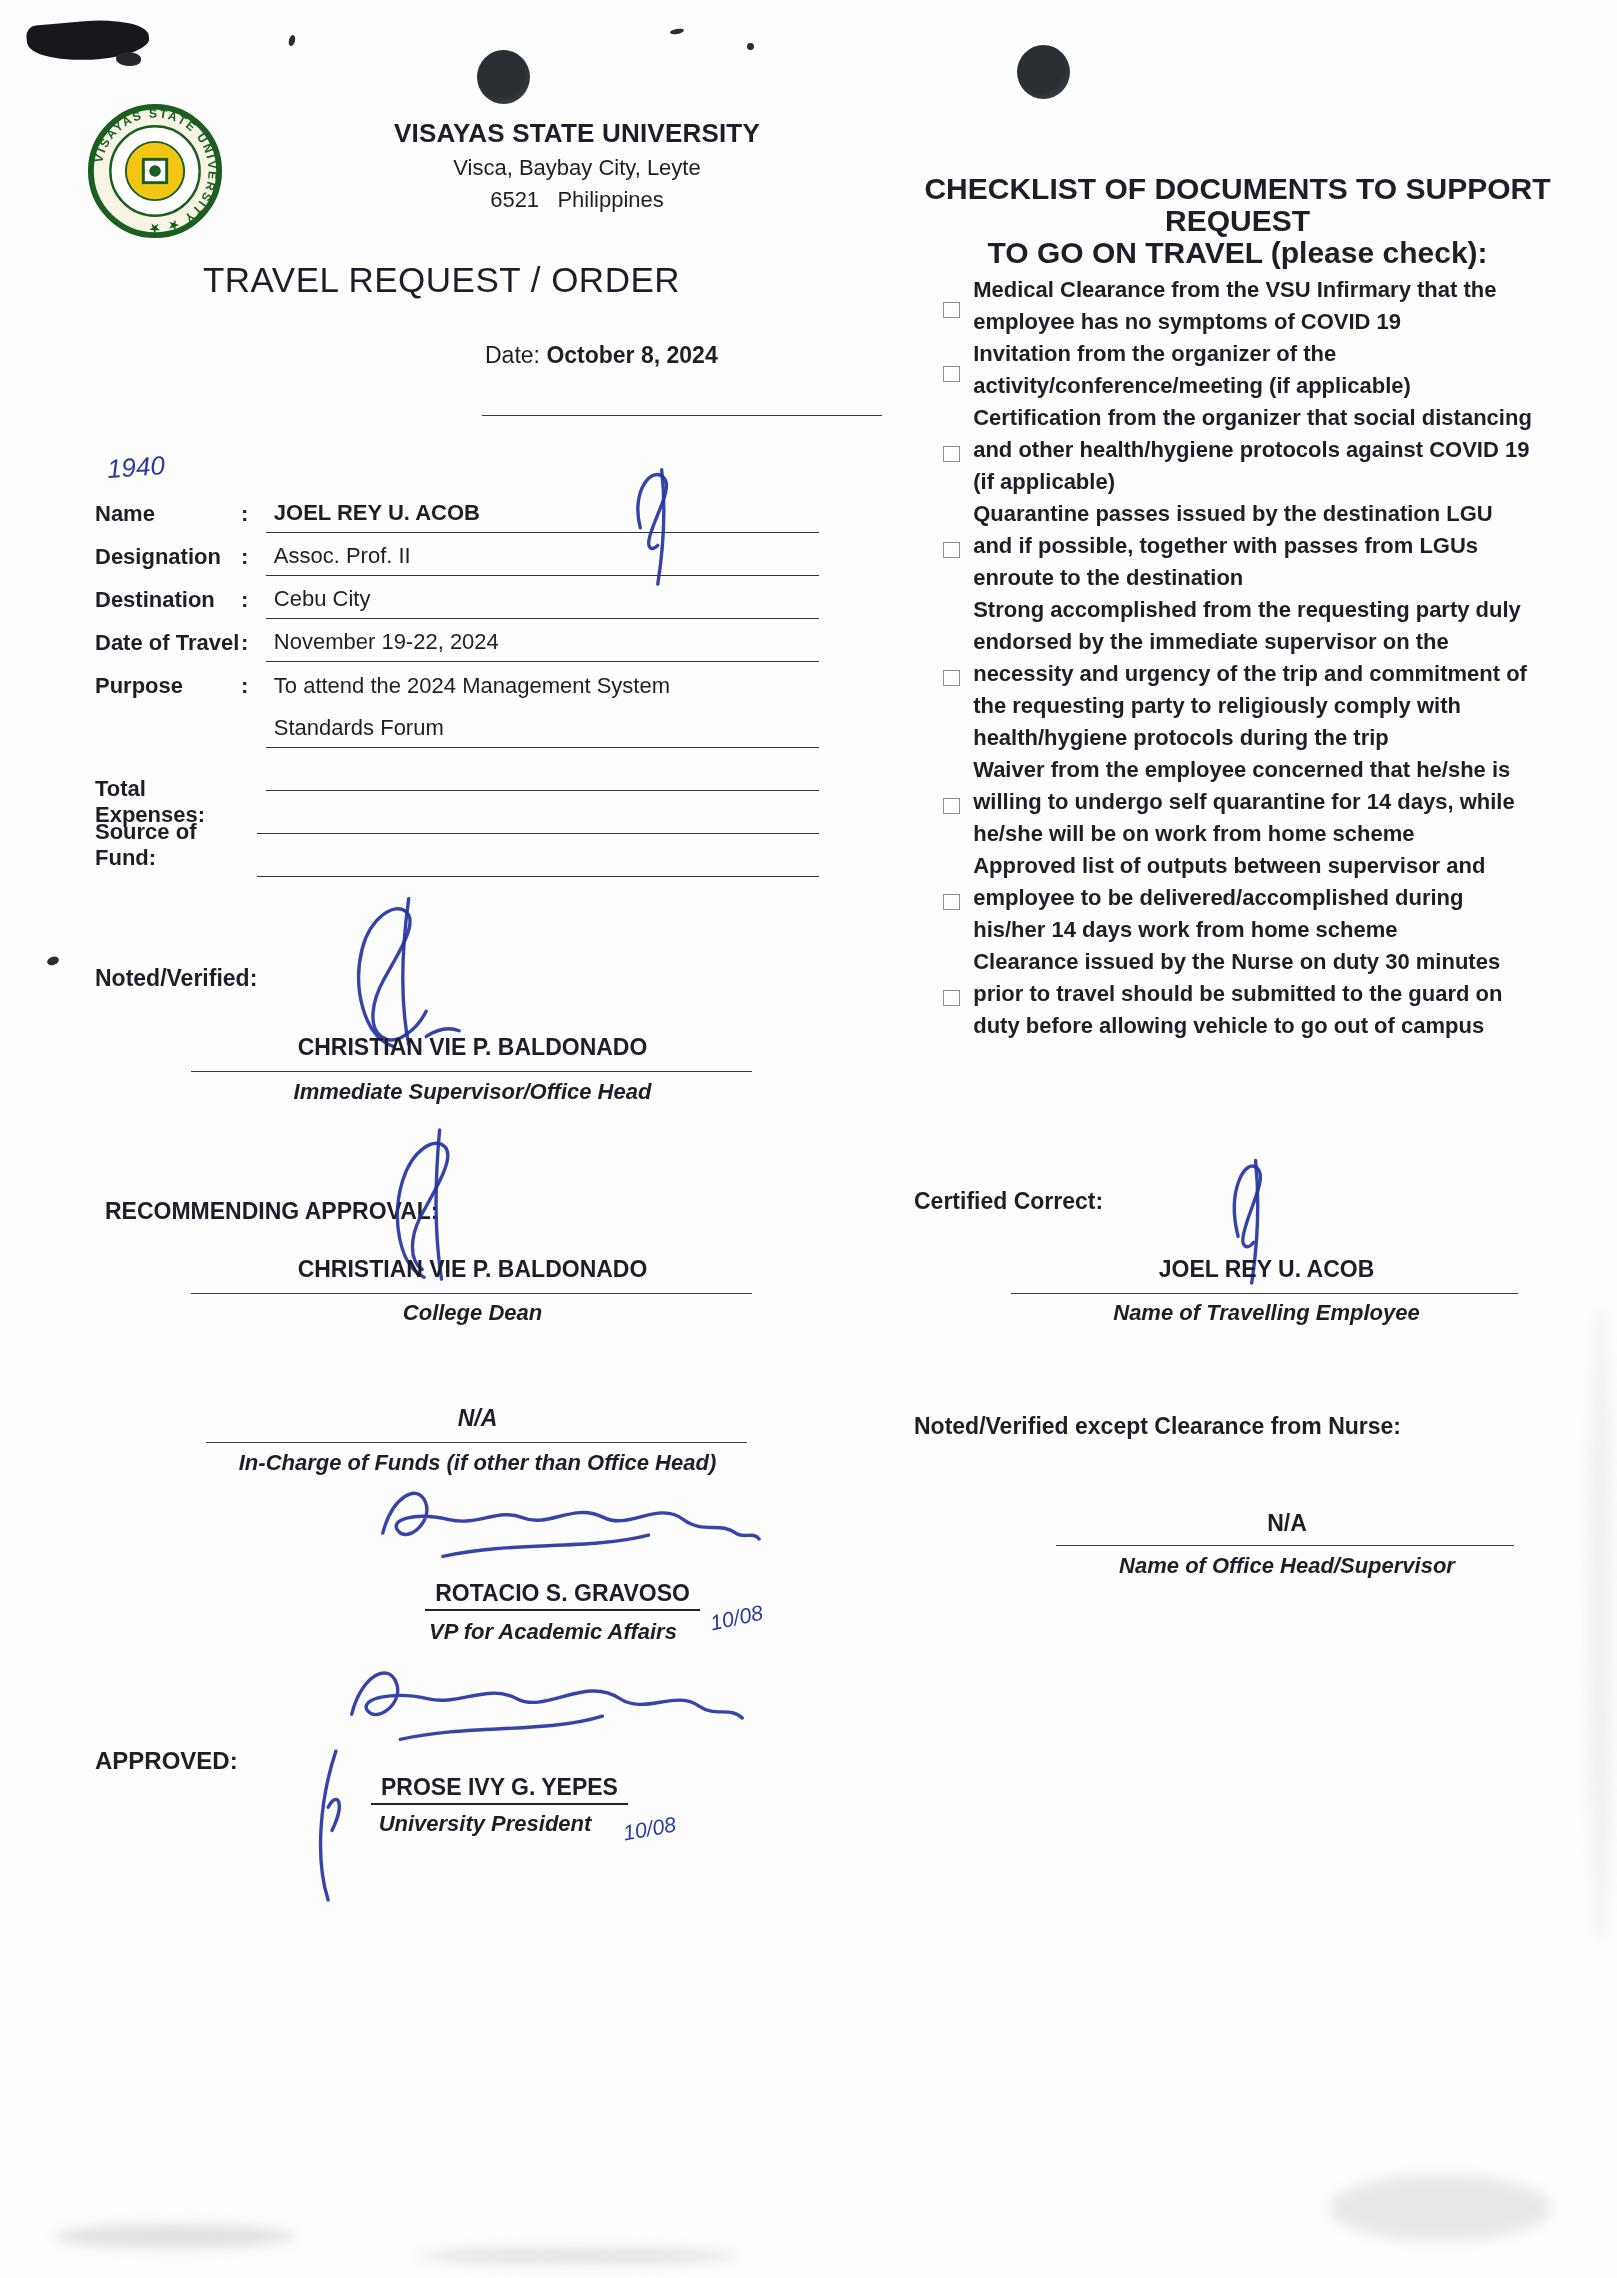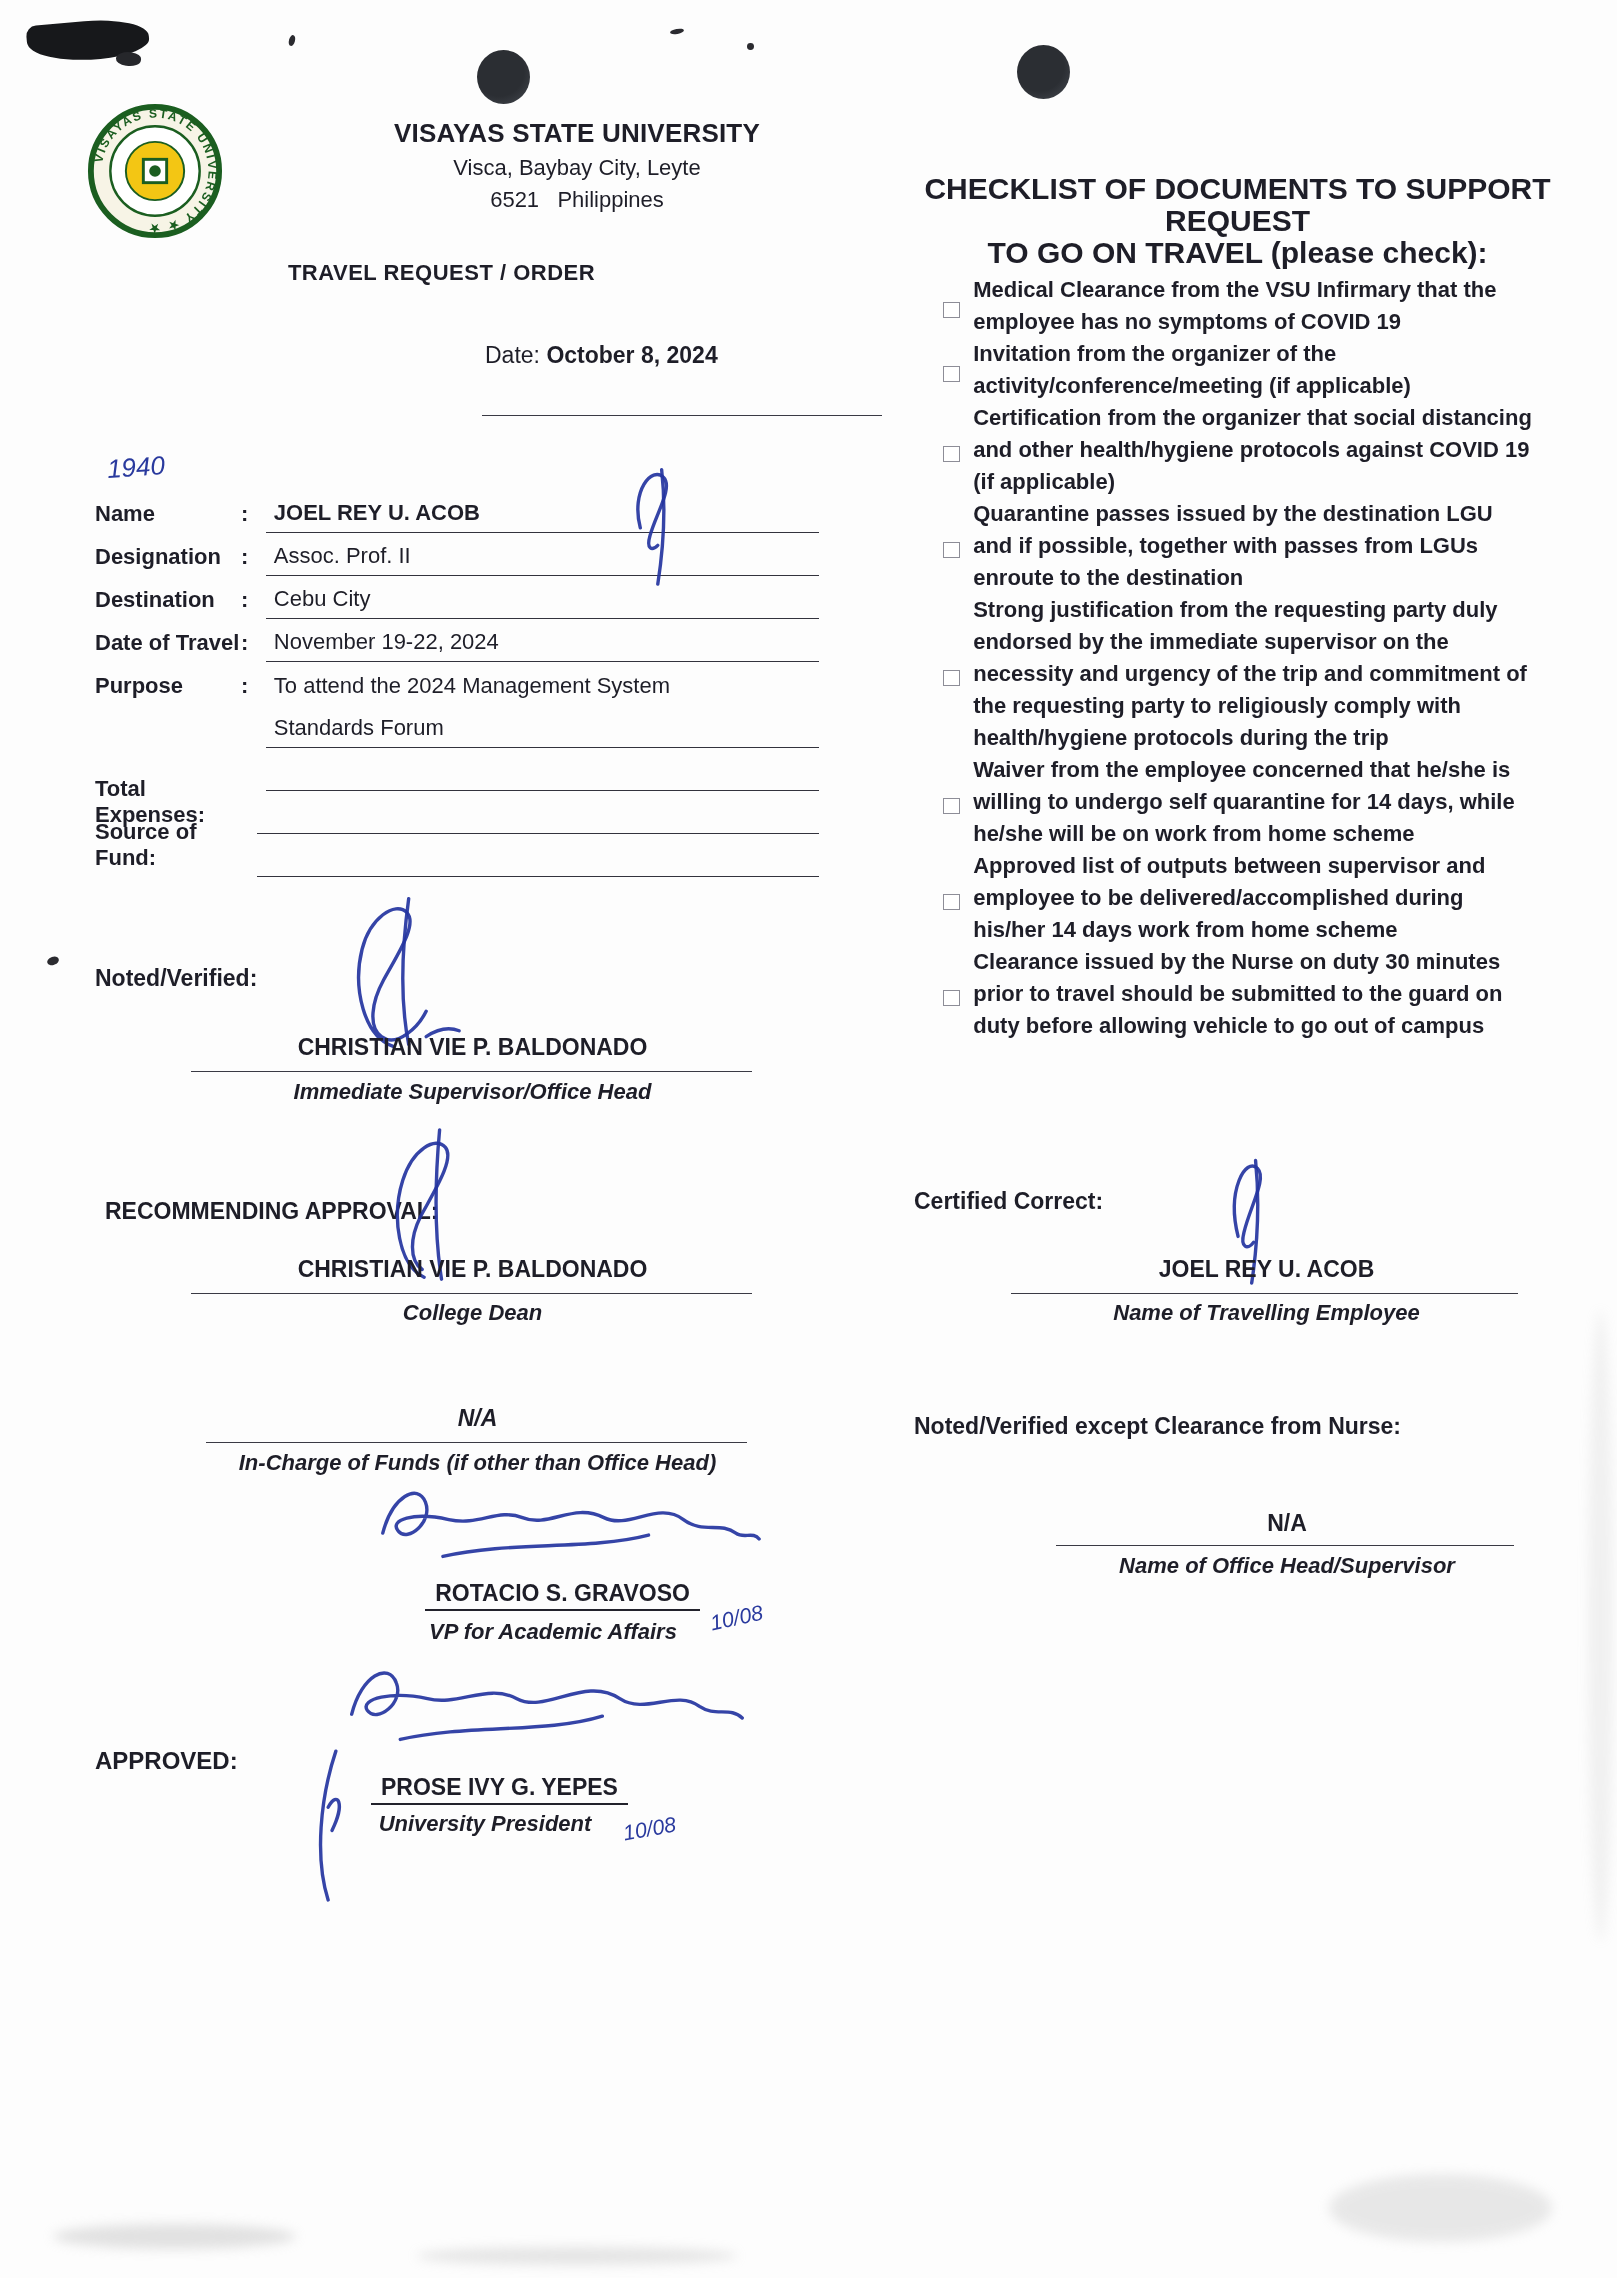--- a/index.html
+++ b/index.html
@@ -19,21 +19,21 @@
   .rule{position:absolute;border-top:1.9px solid #3a3a44;height:0;}
   
   .smudge{position:absolute;left:27px;top:21.3px;width:122px;height:39px;background:#17181b;border-radius:11.6px 58% 46% 66%;transform:rotate(-5deg);}
   .smudge2{position:absolute;left:116px;top:52px;width:25px;height:13.6px;background:#26272b;border-radius:60% 40% 55% 45%;transform:rotate(8deg);}
   .speck{position:absolute;background:#2b2b30;border-radius:50%;}
   .hole{position:absolute;width:53px;height:54px;border-radius:50%;background:radial-gradient(circle at 42% 40%, #2b2e33 55%, #474b52 100%);}
   .blur{position:absolute;background:#b8b8b8;border-radius:50%;filter:blur(5.8px);}
   
   .uni-name{font-size:26px;font-weight:700;letter-spacing:0.2px;margin-top:26px;}
   .uni-addr{font-size:22px;margin-top:5.8px;}
-  .doc-title{font-size:22px;font-weight:700;letter-spacing:0.5px;}
+  .doc-title{font-size:35px;font-weight:400;letter-spacing:0.5px;}
   .date-line{font-size:23px;}
   
   .form{position:absolute;left:95px;top:490px;width:724px;font-size:22px;}
   .frow{display:flex;align-items:flex-end;height:43px;}
   .flabel{width:146px;font-weight:700;padding-bottom:5.8px;}
   .flabel.wide{width:162px;}
   .fcolon{width:25px;font-weight:700;padding-bottom:5.8px;}
   .fvalue{flex:1;border-bottom:1.9px solid #33333d;padding:0 0 5.8px 7.8px;}
   .fvalue.noline{border-bottom:none;}
   .sigline{position:absolute;font-size:23px;text-align:center;}
@@ -208,21 +208,21 @@
     <div class="citem">
       <div class="cbox"></div>
       <div class="ctext">Certification from the organizer that social distancing and other health/hygiene protocols against COVID 19 (if applicable)</div>
     </div>
     <div class="citem">
       <div class="cbox"></div>
       <div class="ctext">Quarantine passes issued by the destination LGU and if possible, together with passes from LGUs enroute to the destination</div>
     </div>
     <div class="citem">
       <div class="cbox"></div>
-      <div class="ctext">Strong justification from the requesting party duly endorsed by the immediate supervisor on the necessity and urgency of the trip and commitment of the requesting party to religiously comply with health/hygiene protocols during the trip</div>
+      <div class="ctext">Strong accomplished from the requesting party duly endorsed by the immediate supervisor on the necessity and urgency of the trip and commitment of the requesting party to religiously comply with health/hygiene protocols during the trip</div>
     </div>
     <div class="citem">
       <div class="cbox"></div>
       <div class="ctext">Waiver from the employee concerned that he/she is willing to undergo self quarantine for 14 days, while he/she will be on work from home scheme</div>
     </div>
     <div class="citem">
       <div class="cbox"></div>
       <div class="ctext">Approved list of outputs between supervisor and employee to be delivered/accomplished during his/her 14 days work from home scheme</div>
     </div>
     <div class="citem">

